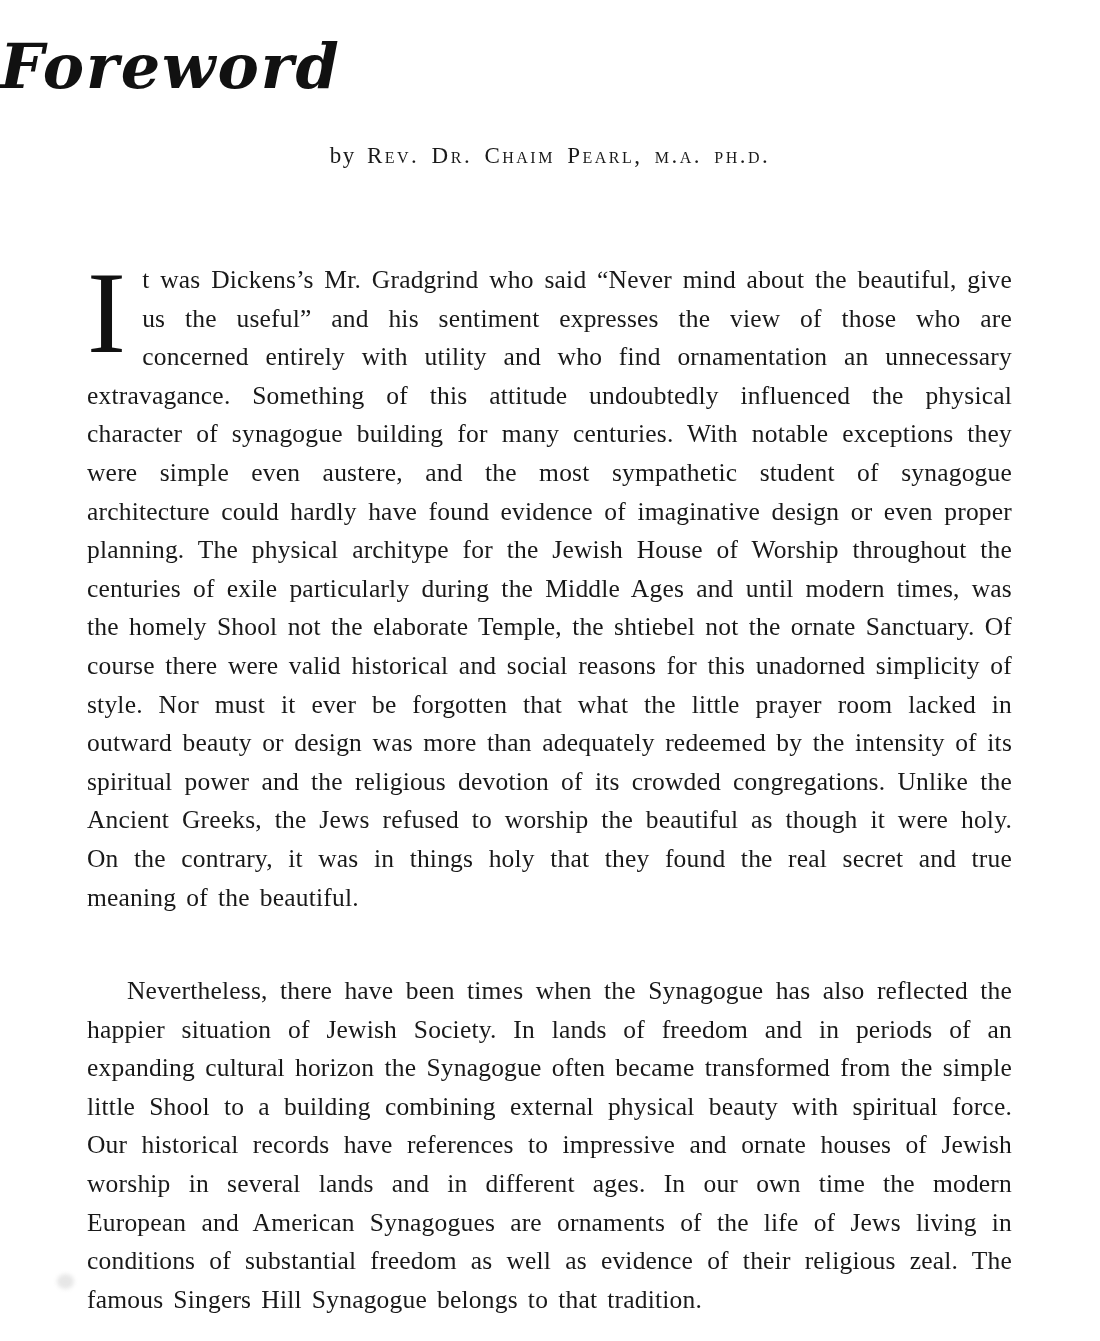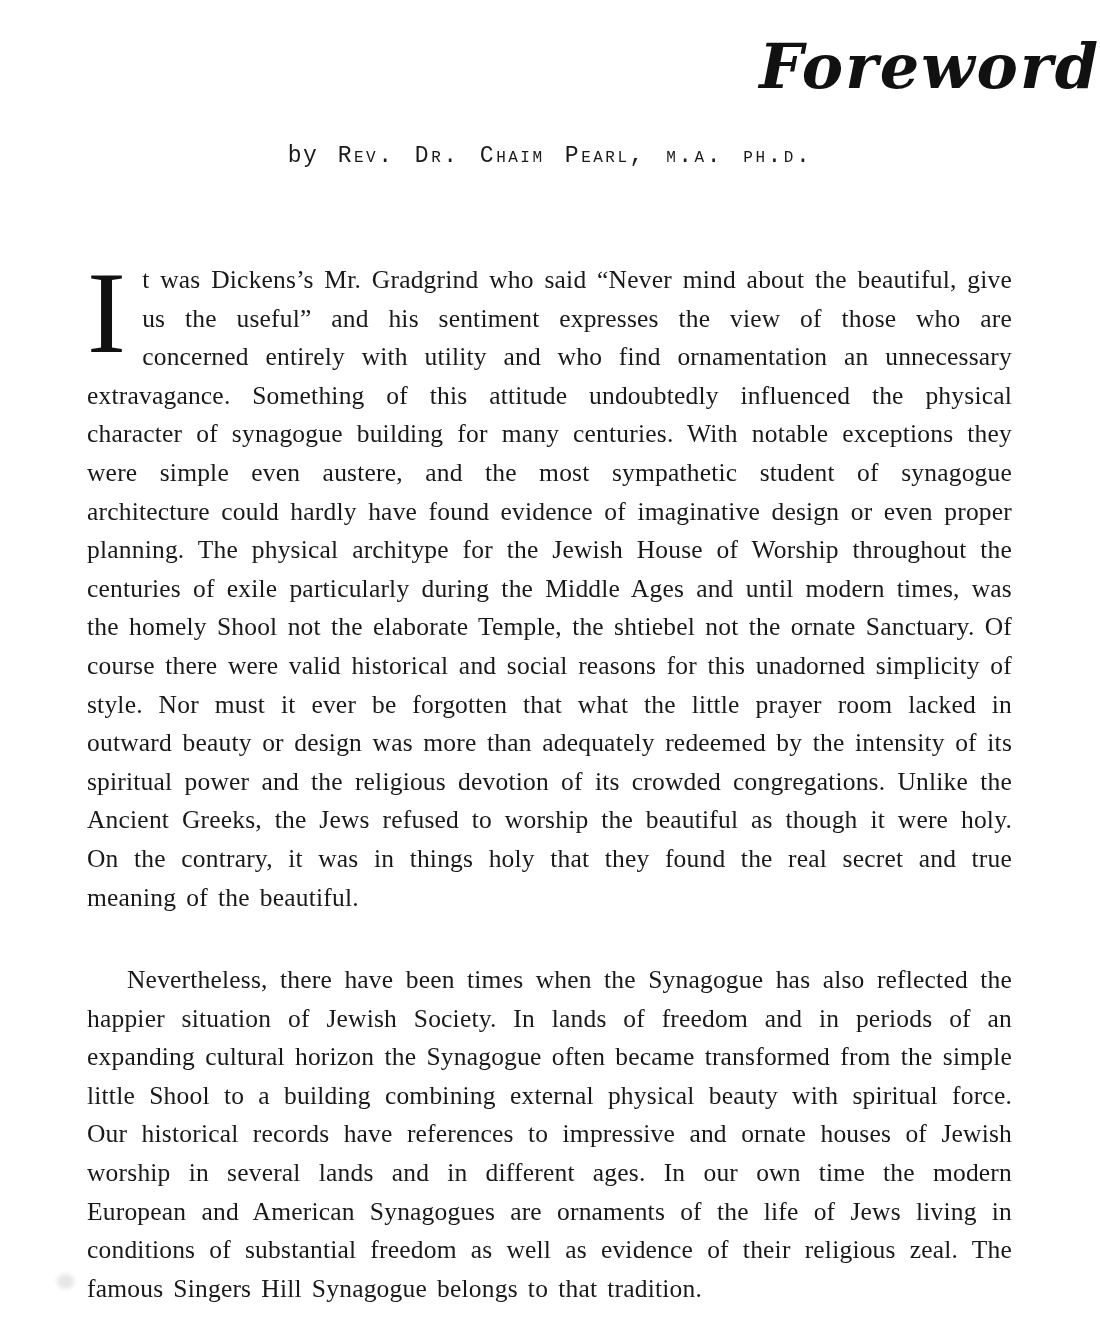--- a/index.html
+++ b/index.html
@@ -15,38 +15,36 @@
     position: relative;
     width: 1100px;
     height: 1341px;
     background: #ffffff;
     color: #161616;
     font-family: "Liberation Serif", serif;
   }
 
   .title {
     margin-top: 30px;
-    text-align: right;
+    text-align: left;
     font-family: "DejaVu Serif", serif;
     font-style: italic;
     font-weight: bold;
     font-size: 62px;
     letter-spacing: 2px;
     color: #111111;
-    padding-left: 20px;
   }
 
   .byline {
     margin-top: 40px;
     text-align: center;
     font-size: 23px;
     letter-spacing: 1.5px;
     color: #1a1a1a;
     word-spacing: 4px;
-    font-family: Liberation Mono, monospace;
   }
 
   .byline .smallcaps {
     font-variant: small-caps;
     letter-spacing: 2.5px;
   }
 
   .body-text {
     margin: 92px 88px 0 87px;
     width: 925px;
@@ -54,21 +52,21 @@
     line-height: 38.6px;
     text-align: justify;
     word-spacing: 3.5px;
     letter-spacing: 0.2px;
     color: #191919;
   }
 
   .para { margin: 0; }
 
   .para.second {
-    margin-top: 44px;
+    margin-top: 55px;
     text-indent: 40px;
   }
 
   .dropcap {
     float: left;
     font-family: "Liberation Serif", serif;
     font-size: 117px;
     line-height: 0.82;
     padding: 4px 16px 0 0;
     font-weight: 500;

